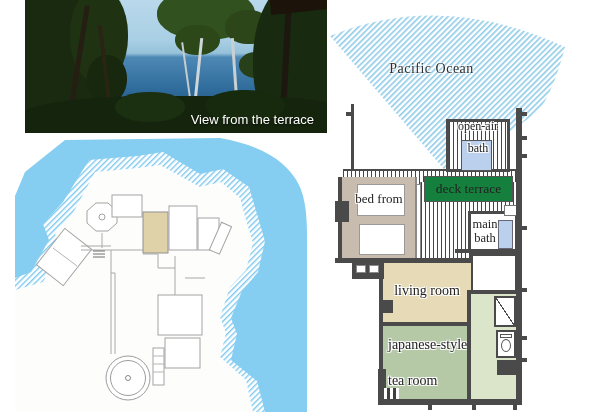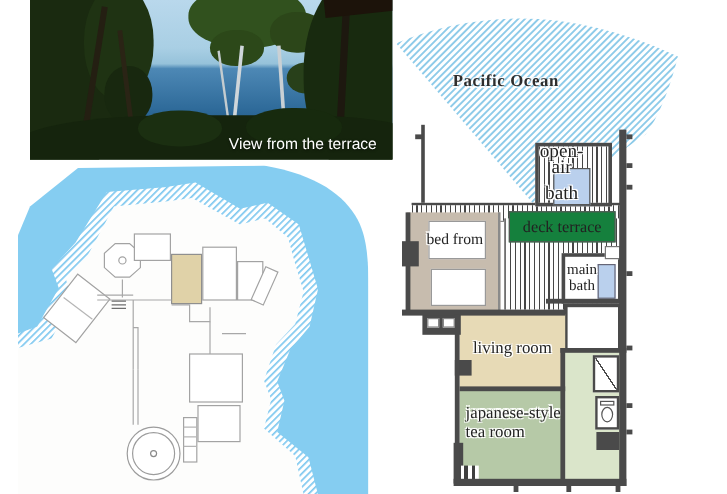--- a/index.html
+++ b/index.html
@@ -12,22 +12,22 @@
   .blob{position:absolute;border-radius:48%;}
   .trunk{position:absolute;}
   .caption{position:absolute;right:13px;bottom:6px;color:#fff;
     font-family:"Liberation Sans",sans-serif;font-size:13px;text-shadow:0 1px 2px rgba(0,0,0,.6);margin-left:24px;}
   
   .w{position:absolute;background:var(--wall);}
   .deckstripes{background-color:#fdfdfd;
     background-image:repeating-linear-gradient(90deg,#454545 0 1px,transparent 1px 4px);}
   .roomlabel{color:#222;font-size:13px;
     text-shadow:-1px -1px 0 #fff,1px -1px 0 #fff,-1px 1px 0 #fff,1px 1px 0 #fff,0 0 2px #fff;}
-  .ocean-label{position:absolute;left:373px;top:61px;width:97px;text-align:center;
-    font-weight:bold;font-size:14px;color:#2e2e2e;letter-spacing:.5px;
+  .ocean-label{position:absolute;left:362px;top:61px;width:139px;text-align:center;
+    font-weight:normal;font-size:14px;color:#2e2e2e;letter-spacing:.5px;
     text-shadow:-1px -1px 0 rgba(255,255,255,.9),1px 1px 0 rgba(255,255,255,.9);}
   .labelbox{position:absolute;background:#15803d;border:1.5px solid #555;
     display:flex;align-items:center;justify-content:center;color:#222;}
   .diag{background:linear-gradient(to bottom left,transparent 48%,#4a4a4a 48%,#4a4a4a 52%,transparent 52%);}
   .winstripes{background:repeating-linear-gradient(90deg,#fff 0 3px,#3f3f3f 3px 6px);}
 </style>
 </head>
 <body>
 
 <div class="canvas">
@@ -117,21 +117,21 @@
   <div class="w" style="left:346px;top:112px;width:6px;height:4px;"></div>
 
   <div class="abs deckstripes" style="left:343px;top:169px;width:175px;height:13px;border-top:2px solid var(--wall);border-bottom:1px solid #888;"></div>
 
   <div class="abs deckstripes" style="left:420px;top:182px;width:96px;height:76px;border-left:1px solid #888;"></div>
 
   <div class="abs deckstripes" style="left:446px;top:119px;width:64px;height:53px;border:3px solid var(--wall);box-sizing:border-box;"></div>
 
   <div class="abs" style="left:461px;top:140px;width:31px;height:31px;background:var(--bath-blue);border:1.5px solid #555;box-sizing:border-box;"></div>
 
-  <div class="abs roomlabel" style="left:446px;top:120px;width:44px;text-align:center;font-size:16px;line-height:13px;">
+  <div class="abs roomlabel" style="left:446px;top:120px;width:64px;text-align:center;font-size:12px;line-height:13px;">
     <span style="display:block;">open-air</span>
     <span style="display:block;margin-top:9px;">bath</span>
   </div>
 
   <div class="labelbox" style="left:424px;top:176px;width:87px;height:24px;font-size:13.5px;">
     <span>deck terrace</span>
   </div>
 
   <div class="abs" style="left:339px;top:177px;width:78px;height:83px;background:var(--bedroom-floor);border-right:2px solid #8a8a8a;box-sizing:border-box;"></div>
   <div class="abs" style="left:357px;top:184px;width:48px;height:32px;background:#fff;border:1.5px solid #999;box-sizing:border-box;"></div>
@@ -160,21 +160,21 @@
   <div class="w" style="left:379px;top:300px;width:14px;height:13px;"></div>
 
   <div class="w" style="left:352px;top:261px;width:32px;height:18px;">
     <div style="position:absolute;left:4px;top:4px;width:10px;height:8px;background:#fff;border:1px solid #888;box-sizing:border-box;"></div>
     <div style="position:absolute;left:17px;top:4px;width:10px;height:8px;background:#fff;border:1px solid #888;box-sizing:border-box;"></div>
   </div>
 
   <div class="abs" style="left:383px;top:324px;width:88px;height:78px;background:var(--tea-green);"></div>
   <div class="abs roomlabel" style="left:388px;top:337px;width:85px;font-size:14px;line-height:16px;">
     <span style="display:block;">japanese-style</span>
-    <span style="display:block;">tea room</span>
+    <span style="display:block;margin-top:20px;">tea room</span>
   </div>
   <div class="w" style="left:378px;top:369px;width:8px;height:34px;"></div>
   <div class="abs winstripes" style="left:384px;top:388px;width:15px;height:14px;"></div>
 
   <div class="abs" style="left:471px;top:293px;width:47px;height:107px;background:var(--corridor-green);">
     <div class="diag" style="position:absolute;right:2px;top:3px;width:22px;height:31px;background-color:#fff;border:2px solid var(--wall);box-sizing:border-box;background-image:linear-gradient(to bottom left,transparent 48%,#4a4a4a 48%,#4a4a4a 52%,transparent 52%);"></div>
     <div style="position:absolute;right:2px;top:37px;width:20px;height:28px;background:#fff;border:2px solid var(--wall);box-sizing:border-box;">
       <div style="width:12px;height:4px;border:1px solid #555;margin:2px auto 0;box-sizing:border-box;"></div>
       <div style="width:10px;height:13px;border:1.5px solid #555;border-radius:50%;margin:1px auto 0;box-sizing:border-box;"></div>
     </div>

